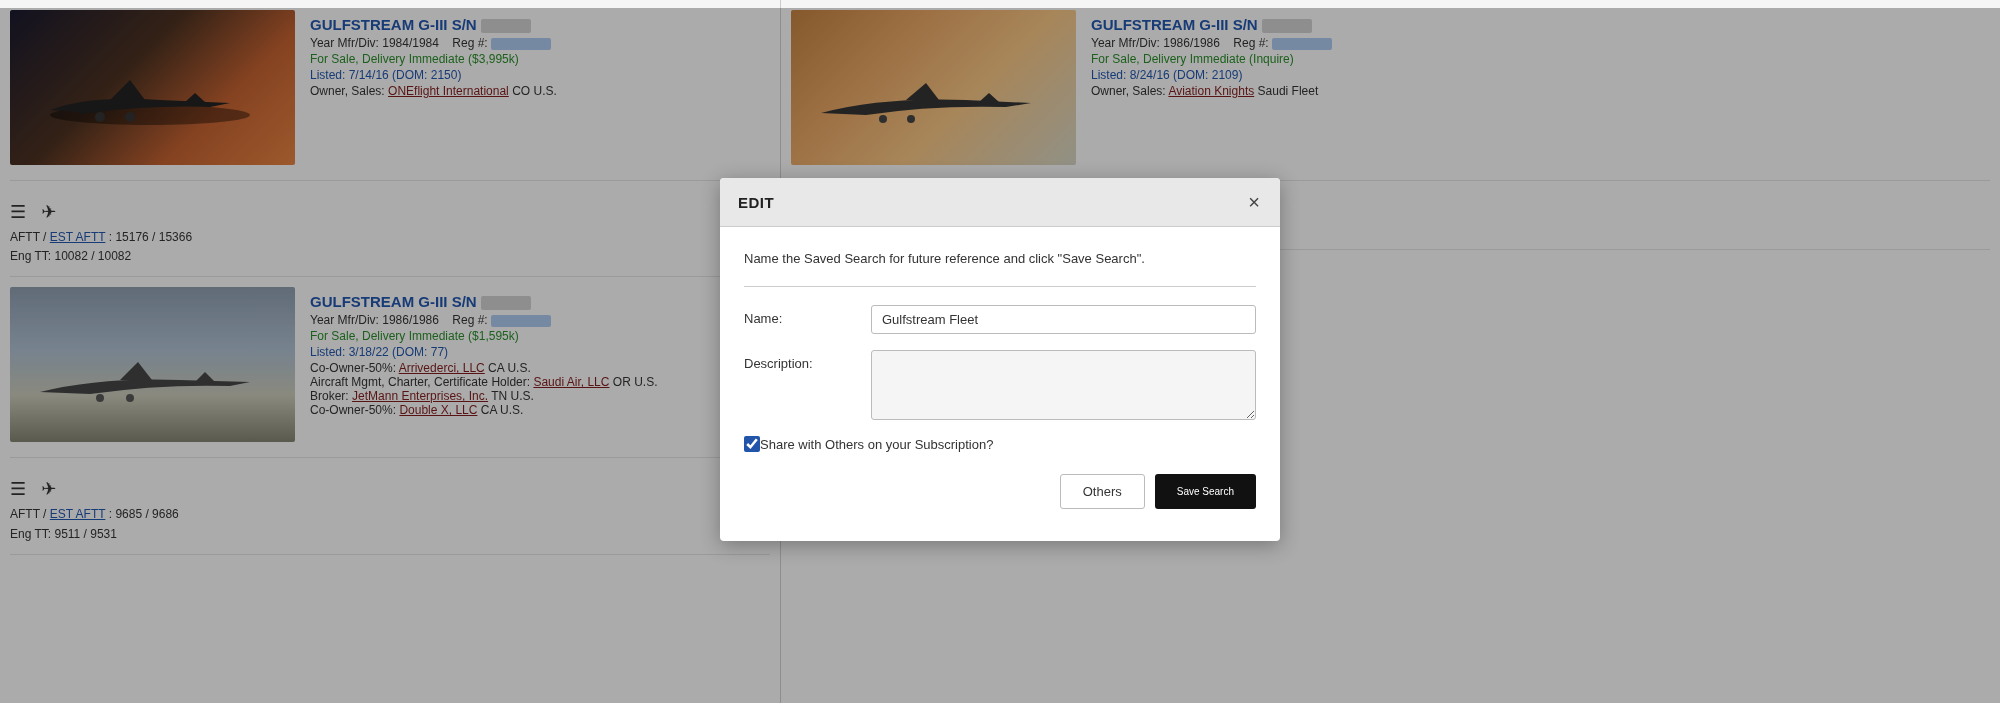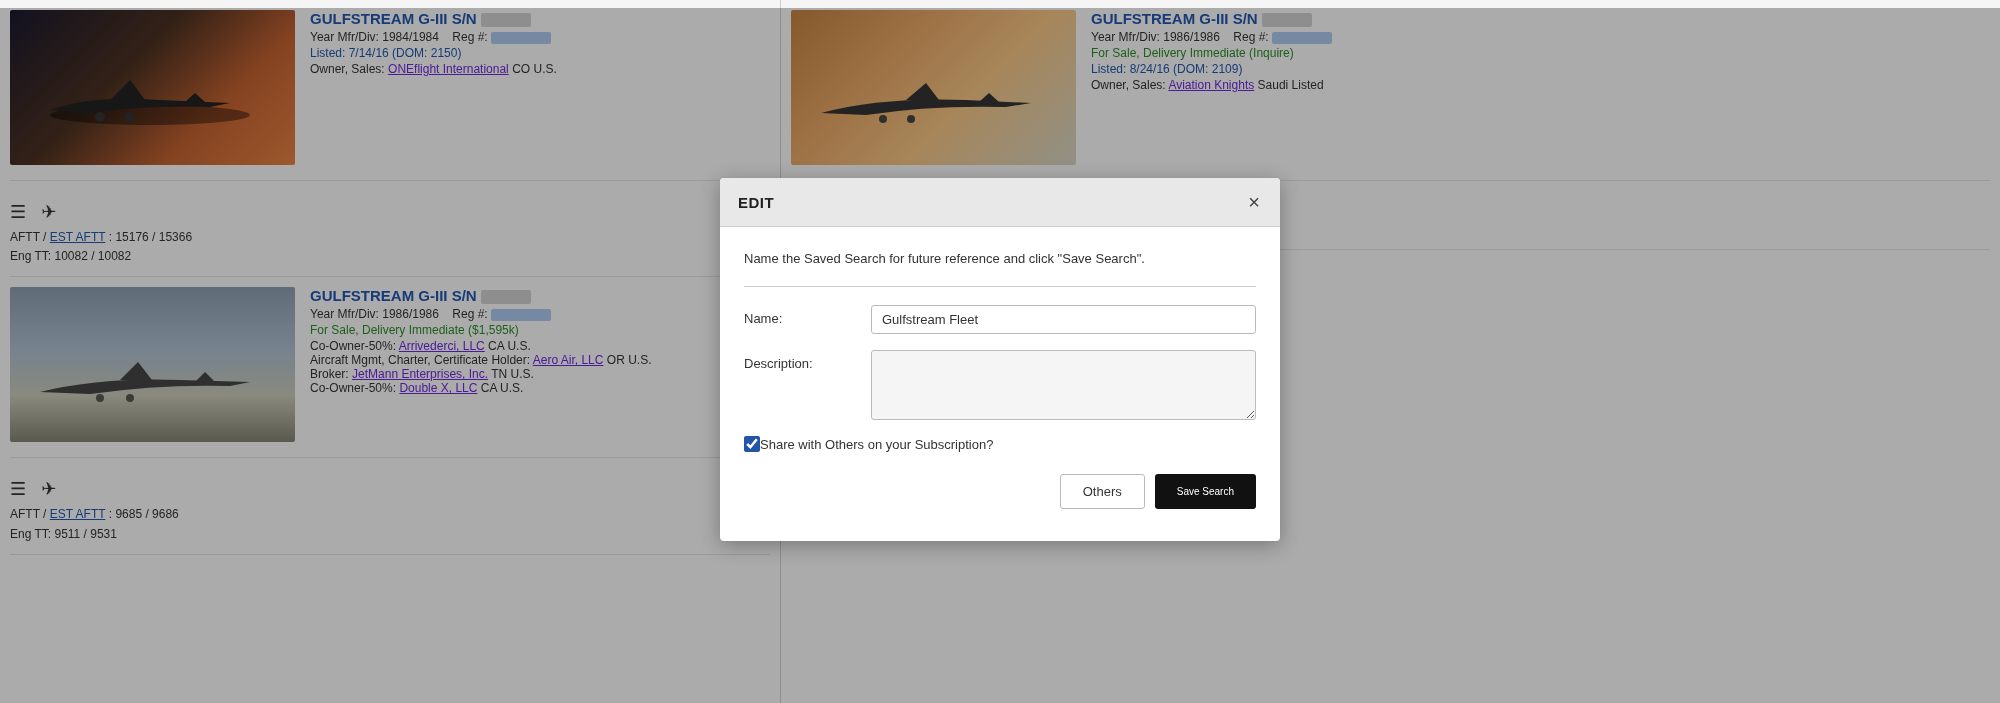--- a/index.html
+++ b/index.html
@@ -76,20 +76,21 @@
 
     .aircraft-info {
       flex: 1;
     }
 
     .aircraft-title {
       color: #2255aa;
       font-size: 15px;
       font-weight: bold;
       margin-bottom: 3px;
+      margin-top: 6px;
     }
 
     .sn-blur {
       display: inline-block;
       background: #ccc;
       color: transparent;
       border-radius: 2px;
       font-size: 13px;
       min-width: 50px;
       height: 14px;
@@ -123,21 +124,21 @@
       font-size: 12px;
       margin-bottom: 2px;
     }
 
     .owner-info {
       font-size: 12px;
       color: #333;
     }
 
     .owner-info a {
-      color: #6d28d9;
+      color: #7f1d1d;
       text-decoration: underline;
     }
 
     .card-footer {
       padding: 5px 0 10px 0;
       border-bottom: 1px solid #ddd;
       margin-bottom: 10px;
     }
 
     .icons-row {
@@ -329,20 +330,23 @@
             <span>GULFSTREAM G-III S/N</span>
           </a>
           <span class="sn-blur">&nbsp;&nbsp;&nbsp;&nbsp;&nbsp;</span>
         </div>
         <div class="year-reg">
           <span>Year Mfr/Div: 1984/1984</span>
           &nbsp;&nbsp;
           <span>Reg #:</span>
           <span class="reg-blur">&nbsp;&nbsp;&nbsp;&nbsp;&nbsp;&nbsp;&nbsp;</span>
         </div>
+        <div class="status-green">
+          <span>For Sale, Delivery Immediate ($3,995k)</span>
+        </div>
         <div class="listed-info">
           <span>Listed: 7/14/16 (DOM: 2150)</span>
         </div>
         <div class="owner-info">
           <span>Owner, Sales:</span>
           <a href="#">ONEflight International</a>
           <span>CO U.S.</span>
         </div>
       </div>
     </div>
@@ -380,27 +384,30 @@
         </div>
         <div class="year-reg">
           <span>Year Mfr/Div: 1986/1986</span>
           &nbsp;&nbsp;
           <span>Reg #:</span>
           <span class="reg-blur">&nbsp;&nbsp;&nbsp;&nbsp;&nbsp;&nbsp;&nbsp;</span>
         </div>
         <div class="status-green">
           <span>For Sale, Delivery Immediate ($1,595k)</span>
         </div>
+        <div class="listed-info">
+          <span>Listed: 3/18/22 (DOM: 77)</span>
+        </div>
         <div class="owner-info">
           <span>Co-Owner-50%:</span>
           <a href="#">Arrivederci, LLC</a>
           <span>CA U.S.</span>
           <br>
           <span>Aircraft Mgmt, Charter, Certificate Holder:</span>
-          <a href="#">Aero Air, LLC</a>
+          <a href="#">Saudi Air, LLC</a>
           <span>OR U.S.</span>
           <br>
           <span>Broker:</span>
           <a href="#">JetMann Enterprises, Inc.</a>
           <span>TN U.S.</span>
           <br>
           <span>Co-Owner-50%:</span>
           <a href="#">Double X, LLC</a>
           <span>CA U.S.</span>
         </div>
@@ -451,21 +458,21 @@
         </div>
         <div class="status-green">
           <span>For Sale, Delivery Immediate (Inquire)</span>
         </div>
         <div class="listed-info">
           <span>Listed: 8/24/16 (DOM: 2109)</span>
         </div>
         <div class="owner-info">
           <span>Owner, Sales:</span>
           <a href="#">Aviation Knights</a>
-          <span>Saudi Listed</span>
+          <span>Saudi Fleet</span>
         </div>
       </div>
     </div>
 
     <div class="card-footer">
       <div class="stats-row">
         <span>AFTT /</span>
         <a href="#">EST AFTT</a>
         <span>: 10160 / 10697</span>
         <br>

